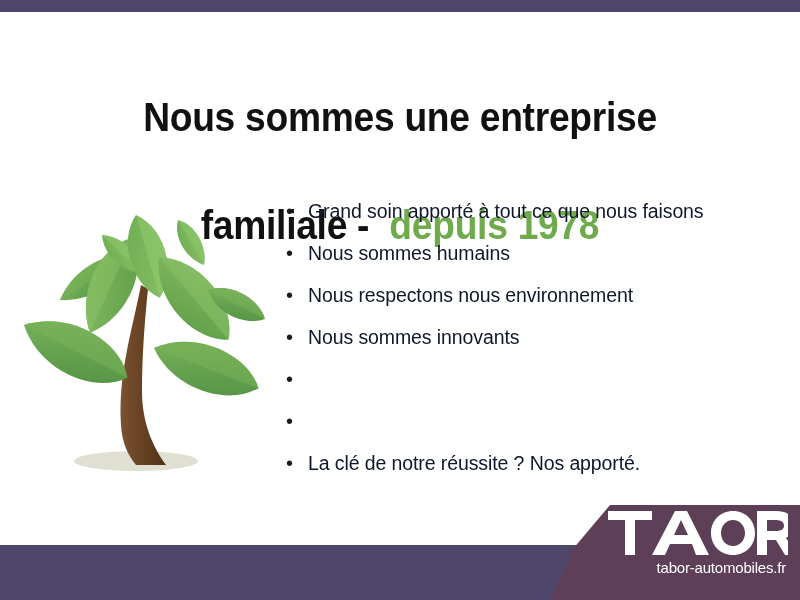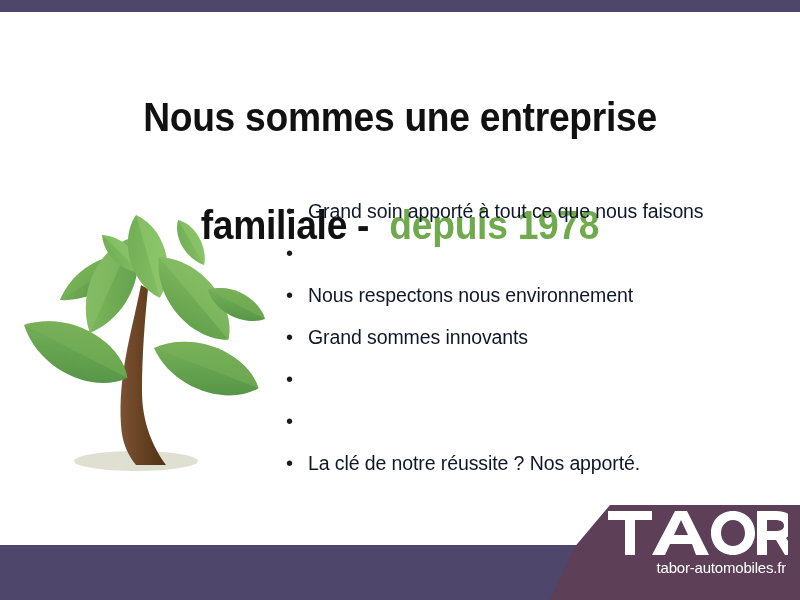--- a/index.html
+++ b/index.html
@@ -226,28 +226,29 @@
     </svg>
   </div>
 
   <div class="bullet-list">
     <div class="bullet-row">
       <span class="bullet-dot">•</span>
       <span class="bullet-text">Grand soin apporté à tout ce que nous faisons</span>
     </div>
     <div class="bullet-row">
       <span class="bullet-dot">•</span>
+      <span class="bullet-text">Nous sommes humains</span>
     </div>
     <div class="bullet-row">
       <span class="bullet-dot">•</span>
       <span class="bullet-text">Nous respectons nous environnement</span>
     </div>
     <div class="bullet-row">
       <span class="bullet-dot">•</span>
-      <span class="bullet-text">Grand sommes innovants</span>
+      <span class="bullet-text">Nous sommes innovants</span>
     </div>
     <div class="bullet-row">
       <span class="bullet-dot">•</span>
     </div>
     <div class="bullet-row">
       <span class="bullet-dot">•</span>
     </div>
     <div class="bullet-row">
       <span class="bullet-dot">•</span>
       <span class="bullet-text">La clé de notre réussite ? Nos apporté.</span>

